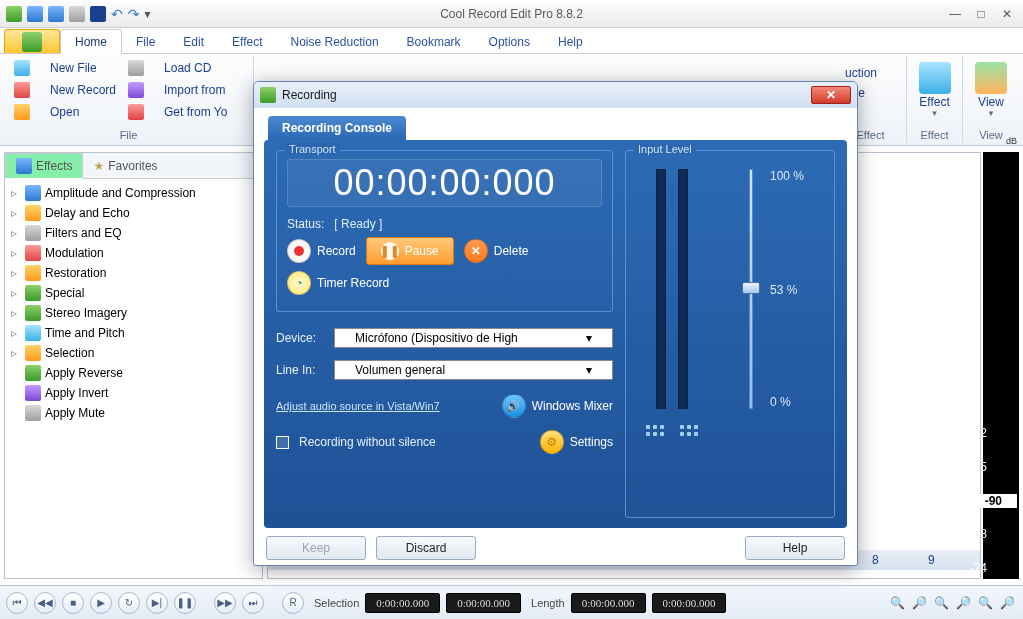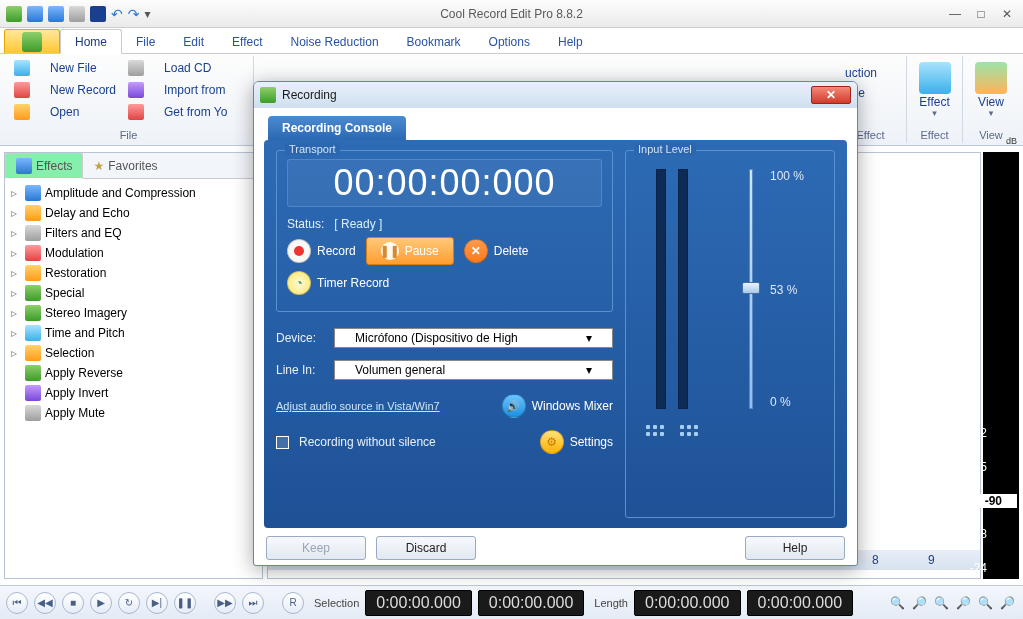--- a/index.html
+++ b/index.html
@@ -45,21 +45,21 @@
 .ruler { position:absolute; left:0; right:0; bottom:8px; height:20px; background:linear-gradient(#e8eef7,#d8e2f0); color:#1a3f8f; font-size:10px; display:flex; align-items:center;}
 .ruler span{ display:inline-block; width:120px; padding-left:4px;}
 .dbpanel { width:36px; background:#000; color:#0f0; position:relative;}
 .dblabels { position:absolute; right:2px; top:0; bottom:0; display:flex; flex-direction:column; justify-content:space-between; color:#fff; font-size:9px; padding:4px 0;}
 .dbhdr { position:absolute; top:-16px; right:2px; font-size:9px; color:#333;}
 
 
 .statusbar { position:absolute; left:0; right:0; bottom:0; height:34px; background:linear-gradient(#f4f7fc,#e3ebf5); border-top:1px solid #bcc8da; display:flex; align-items:center; padding:0 6px; gap:6px;}
 .tbtn { width:22px; height:22px; border:1px solid #a9b8cf; border-radius:11px; background:linear-gradient(#fff,#e6edf7); display:flex; align-items:center; justify-content:center; color:#4a5f85; font-size:10px;}
 .statlbl { color:#444; font-size:11px; margin-left:4px;}
-.lcd { background:#1a1a1a; color:#dcdcdc; padding:3px 10px; font-family:Liberation Sans, sans-serif; font-size:16px; border-radius:2px; border:1px solid #000;}
+.lcd { background:#1a1a1a; color:#dcdcdc; padding:3px 10px; font-family:Liberation Serif, serif; font-size:11px; border-radius:2px; border:1px solid #000;}
 .zoombtns { margin-left:auto; display:flex; gap:4px;}
 .zbtn { width:18px; height:18px; color:#2a52a3; display:flex; align-items:center; justify-content:center;}
 
 
 .dialog { position:absolute; left:253px; top:81px; width:605px; height:485px; background:#fff; border:1px solid #6784b0; border-radius:6px 6px 3px 3px; box-shadow:0 4px 20px rgba(0,0,0,.35); z-index:100; overflow:hidden;}
 .dlg-title { height:26px; background:linear-gradient(#e9f0fa,#cfdff1); display:flex; align-items:center; padding:0 6px; color:#1a1a1a;}
 .dlg-close { margin-left:auto; width:40px; height:18px; background:linear-gradient(#f58a7a,#d23a2a); border:1px solid #9c241a; border-radius:2px; display:flex; align-items:center; justify-content:center; color:#fff; font-weight:bold;}
 .dlg-body { padding:0; }
 .console-cap { margin:8px 0 0 14px; padding:5px 14px; background:linear-gradient(#4c8ad0,#2a68b4); color:#fff; font-weight:bold; border-radius:4px 4px 0 0; display:inline-block;}
 .console { margin:0 10px; background:linear-gradient(#2d6bb5,#1e5196); border-radius:4px; color:#fff; padding:10px 12px; height:388px; display:flex; gap:12px;}

